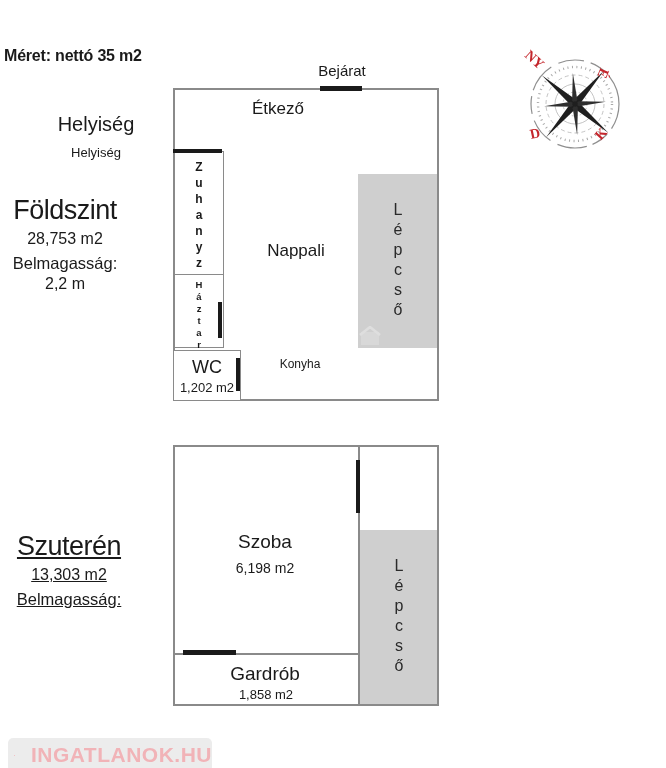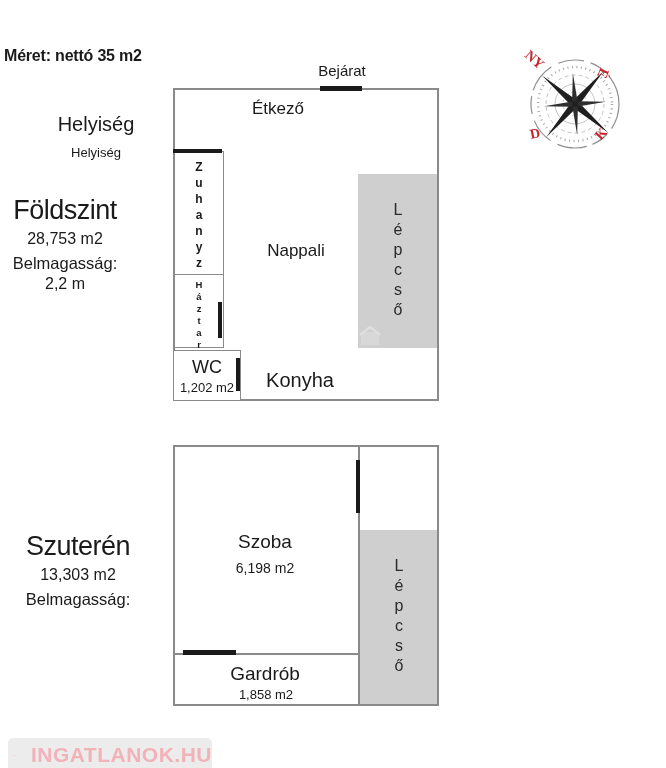--- a/index.html
+++ b/index.html
@@ -49,21 +49,21 @@
     <div class="legend-sub">Helyiség</div>
   </div>
 
   <div class="abs floor-col ctr" style="left:2px;top:183px;">
     <div class="floor-name">Földszint</div>
     <div class="floor-area">28,753 m2</div>
     <div class="floor-hlabel">Belmagasság:</div>
     <div class="floor-height">2,2 m</div>
   </div>
 
-  <div class="abs floor-col ctr" style="left:15px;top:519px;">
+  <div class="abs floor-col ctr" style="left:6px;top:519px;text-decoration:underline;">
     <div class="floor-name">Szuterén</div>
     <div class="floor-area">13,303 m2</div>
     <div class="floor-hlabel">Belmagasság:</div>
   </div>
 
   <div class="abs ctr" style="left:308px;top:50px;width:68px;font-size:15px;">Bejárat</div>
 
   <div class="plan" style="left:173px;top:76px;width:266px;height:313px;">
     <div class="wall" style="left:0;top:0;width:266px;height:2px;"></div>
     <div class="wall" style="left:0;top:0;width:2px;height:313px;"></div>
@@ -91,21 +91,21 @@
     <div class="stairs" style="left:185px;top:86px;width:79px;height:174px;">
       <div class="vtext" style="font-size:16px;letter-spacing:3px;color:#2a2a2a;">Lépcső</div>
       <svg class="wm" style="left:1px;bottom:2px;" width="22" height="20" viewBox="0 0 22 20">
         <rect x="2" y="6" width="18" height="13" fill="#dcdcdc"></rect>
         <path d="M1 9 L11 1 L21 9" fill="none" stroke="#e4e4e4" stroke-width="2.5"></path>
       </svg>
     </div>
 
     <div class="room-label ctr" style="left:74px;top:11px;width:62px;">Étkező</div>
     <div class="room-label ctr" style="left:87px;top:153px;width:72px;">Nappali</div>
-    <div class="room-label ctr" style="left:92px;top:281px;width:70px;font-size:20px;">Konyha</div>
+    <div class="room-label ctr" style="left:92px;top:269px;width:70px;font-size:12px;">Konyha</div>
   </div>
 
   <div class="plan" style="left:173px;top:433px;width:266px;height:261px;">
     <div class="wall" style="left:0;top:0;width:266px;height:2px;"></div>
     <div class="wall" style="left:0;top:0;width:2px;height:261px;"></div>
     <div class="wall" style="left:264px;top:0;width:2px;height:261px;"></div>
     <div class="wall" style="left:0;top:259px;width:266px;height:2px;"></div>
 
     <div class="wall" style="left:185px;top:0;width:2px;height:261px;"></div>
 

